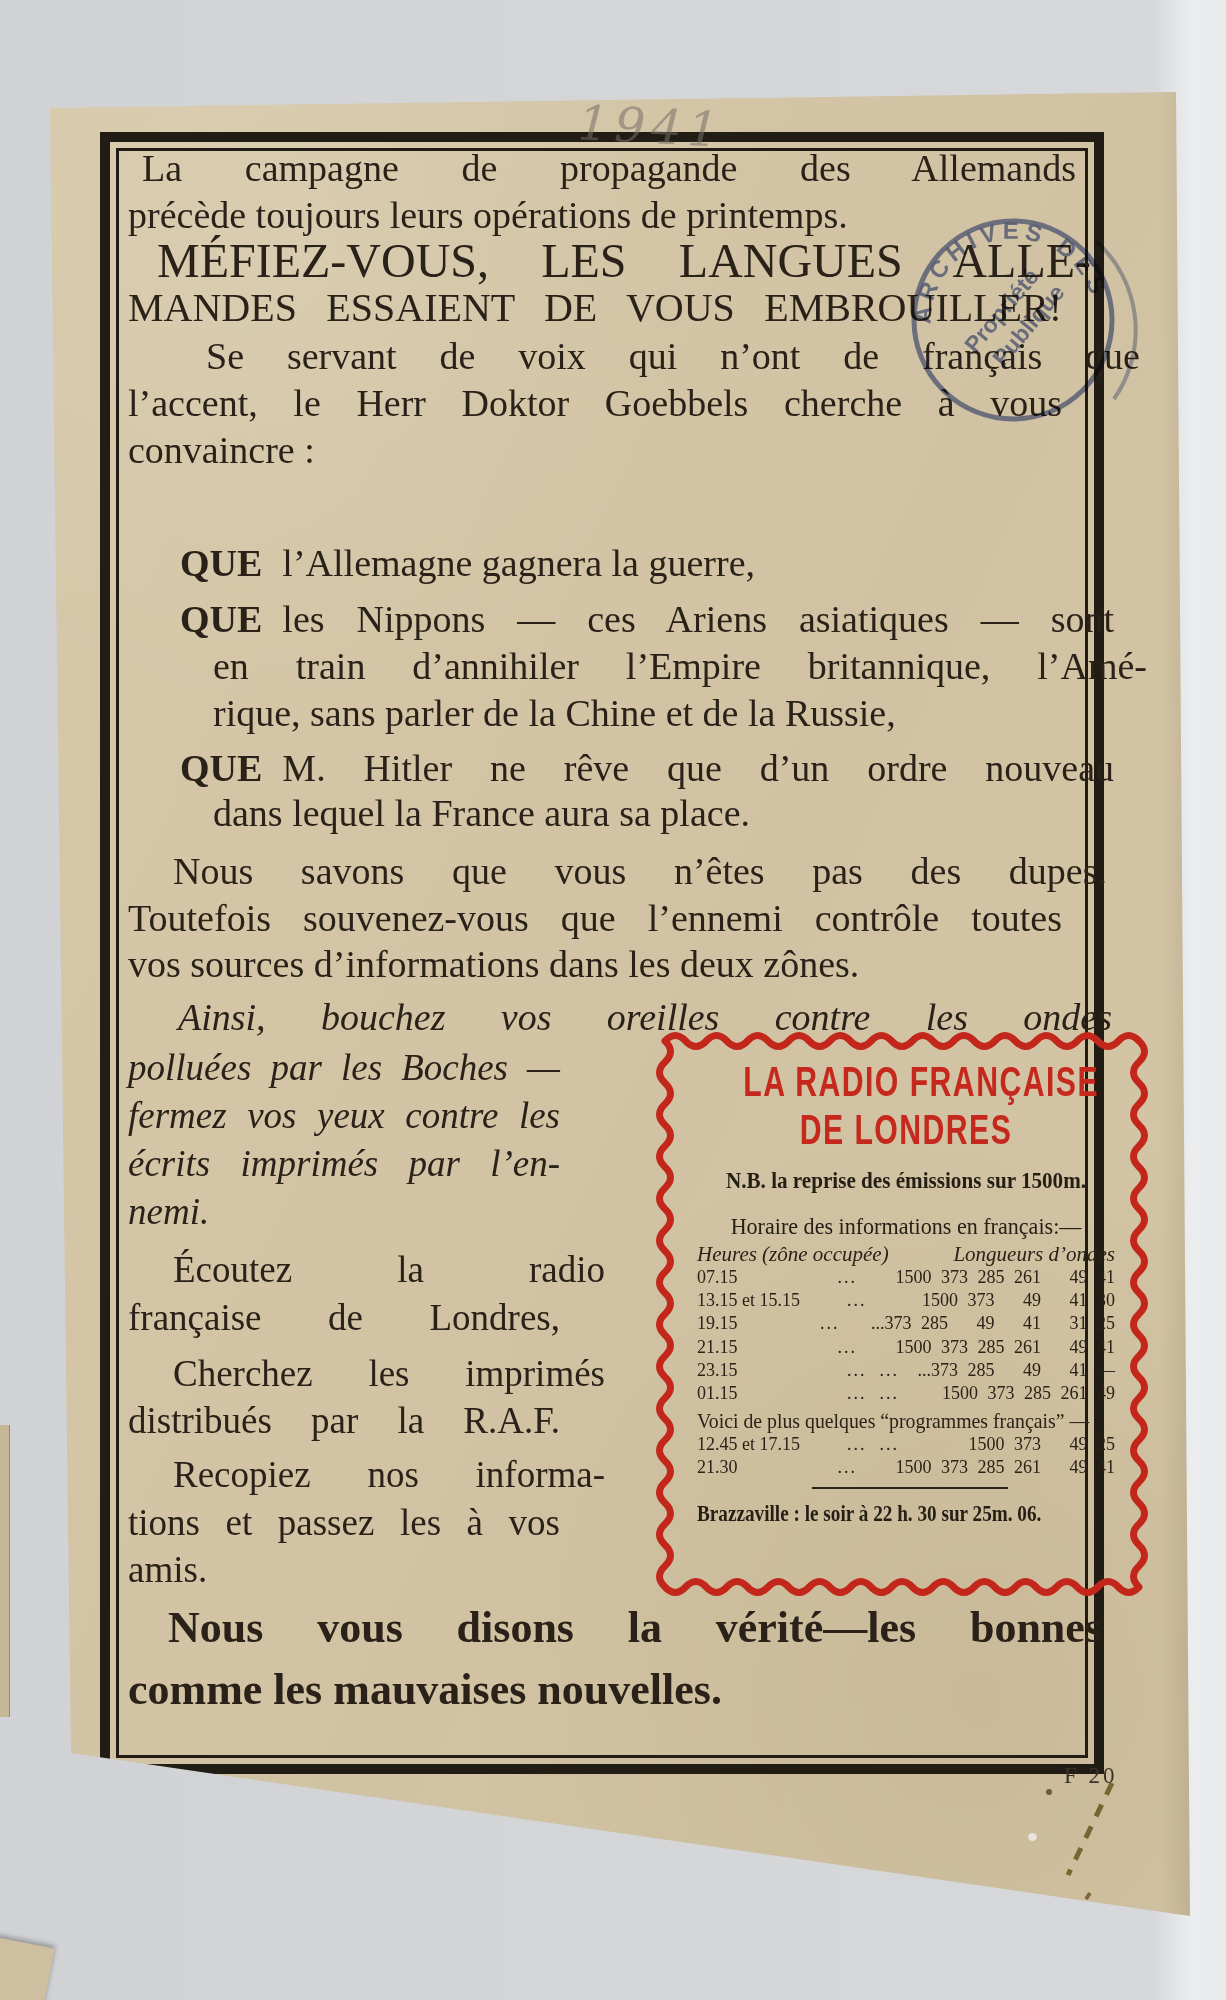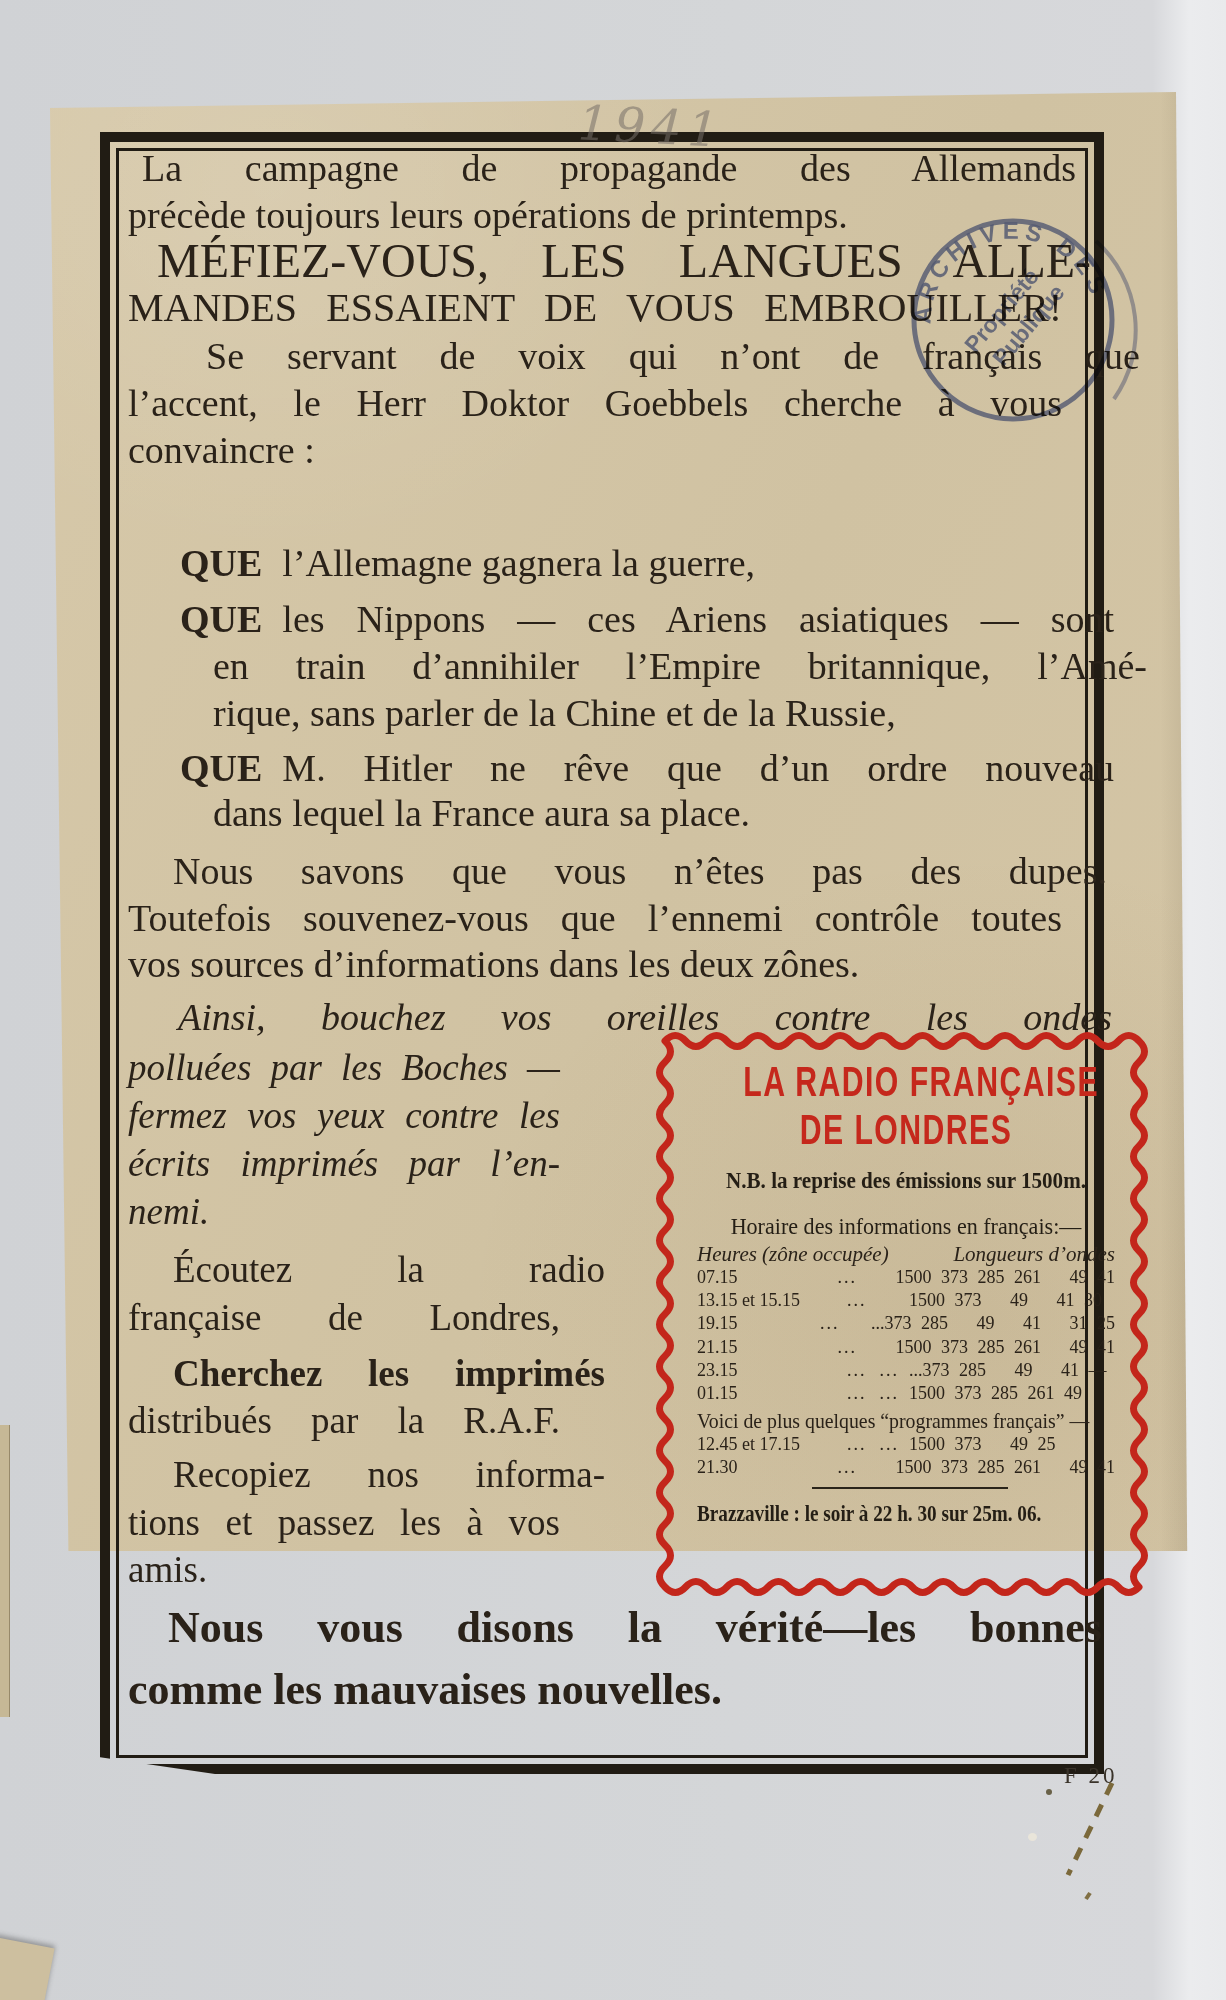--- a/index.html
+++ b/index.html
@@ -3,21 +3,21 @@
 <meta charset="utf-8">
 <style>
   html,body{margin:0;padding:0;width:1226px;height:2000px;overflow:hidden;
     background:linear-gradient(90deg,#d0d2d5 0%,#d4d6d8 60%,#d7d8db 94%,#ebecee 97%,#e9eaec 100%);
     font-family:"Liberation Serif",serif;}
   .abs{position:absolute;}
   
   .sliver-a{position:absolute;left:0;top:1425px;width:9px;height:292px;background:#c6b896;border-right:1px solid #97896a;}
   .sliver-b{position:absolute;left:-14px;top:1942px;width:62px;height:75px;background:#cdbf9f;transform:rotate(11deg);box-shadow:0 -3px 5px rgba(40,40,40,.35);}
   
-  .paper{position:absolute;left:0;top:0;width:1226px;height:1551px;
+  .paper{position:absolute;left:0;top:0;width:1226px;height:2000px;
     background:
       radial-gradient(ellipse 60% 40% at 22% 12%, rgba(255,255,255,.10), transparent 60%),
       radial-gradient(ellipse 70% 50% at 80% 85%, rgba(110,85,45,.10), transparent 60%),
       linear-gradient(115deg,#d7c9aa 0%,#d0c2a2 55%,#d5c6a6 100%);
     clip-path:polygon(50px 108px,1176px 92px,1190px 1916px,71px 1753px);}
   .paper-shade{position:absolute;left:0;top:0;width:100%;height:100%;pointer-events:none;
     background:linear-gradient(90deg,rgba(60,50,30,.14) 0,transparent 10px,transparent 1160px,rgba(60,50,30,.10) 1189px),
                linear-gradient(180deg,rgba(60,50,30,.10) 0,transparent 8px);}
   
   .frame{position:absolute;left:100px;top:132px;width:1004px;height:1642px;border:10px solid #211c14;box-sizing:border-box;}
@@ -35,21 +35,21 @@
   
   .rtxt{position:absolute;left:680px;width:452px;text-align:center;white-space:nowrap;color:#241e15;}
   .rtitle{font-family:"Liberation Sans",sans-serif;font-weight:bold;font-size:42px;line-height:48px;color:#c5281c;letter-spacing:2px;transform:scaleX(.72);}
   .nb{font-weight:bold;font-size:24px;transform:scaleX(.88);}
   .horaire{font-size:24px;transform:scaleX(.92);}
   .schedhead{position:absolute;left:697px;width:418px;display:flex;justify-content:space-between;font-style:italic;font-size:21px;color:#2a2219;}
   .sched{position:absolute;left:697px;width:418px;font-size:18px;line-height:23.2px;color:#2a2219;}
   .srow{display:flex;}
   .stime{width:150px;white-space:pre;}
   .sdots{width:62px;white-space:pre;letter-spacing:2px;}
-  .swav{flex:1;white-space:pre;word-spacing:5px;}
+  .swav{flex:1;text-align:right;white-space:pre;word-spacing:5px;}
   .voici{position:absolute;left:697px;width:430px;font-size:22px;white-space:nowrap;transform:scaleX(.9);transform-origin:left;color:#2a2219;}
   .rule{position:absolute;left:812px;top:1487px;width:196px;height:2px;background:#2a241a;}
   .brazza{position:absolute;left:697px;font-weight:bold;font-size:24px;white-space:nowrap;transform:scaleX(.8);transform-origin:left;color:#241e15;}
   
   .pencil{position:absolute;left:578px;top:98px;font-size:48px;font-style:italic;color:rgba(118,112,104,.55);transform:rotate(3deg);letter-spacing:6px;font-family:"DejaVu Serif",serif;}
   .fnum{position:absolute;left:1064px;top:1763px;font-size:23px;letter-spacing:3px;color:#3a332a;}
   .speck1{position:absolute;left:1046px;top:1789px;width:6px;height:6px;border-radius:50%;background:#4d4423;opacity:.8;}
   .speck2{position:absolute;left:1028px;top:1833px;width:9px;height:8px;border-radius:50%;background:#e9e5da;}
   .stamp{mix-blend-mode:multiply;opacity:.88;}
 </style>
@@ -96,21 +96,21 @@
   <div class="ln" style="top:941px;">vos sources d’informations dans les deux zônes.</div>
 
   <div class="ln j it" style="top:994px;padding-left:50px;">Ainsi, bouchez vos oreilles contre les ondes</div>
   <div class="ln col j it" style="top:1044px;">polluées par les Boches —</div>
   <div class="ln col j it" style="top:1092px;">fermez vos yeux contre les</div>
   <div class="ln col j it" style="top:1140px;">écrits imprimés par l’en-</div>
   <div class="ln col it" style="top:1188px;">nemi.</div>
 
   <div class="ln col j" style="top:1246px;padding-left:45px;">Écoutez la radio</div>
   <div class="ln col j" style="top:1294px;">française de Londres,</div>
-  <div class="ln col j" style="top:1350px;padding-left:45px;font-weight:bold;">Cherchez les imprimés</div>
+  <div class="ln col j" style="top:1350px;padding-left:45px;">Cherchez les imprimés</div>
   <div class="ln col j" style="top:1397px;">distribués par la R.A.F.</div>
   <div class="ln col j" style="top:1451px;padding-left:45px;">Recopiez nos informa-</div>
   <div class="ln col j" style="top:1499px;">tions et passez les à vos</div>
   <div class="ln col" style="top:1546px;">amis.</div>
 
   <div class="ln head j" style="top:1598px;padding-left:40px;">Nous vous disons la vérité—les bonnes</div>
   <div class="ln head" style="top:1660px;">comme les mauvaises nouvelles.</div>
 
   <svg class="abs" style="left:652px;top:1028px;" width="500" height="572" viewBox="0 0 500 572">
     <path id="wavy" d="M 13 13 q 10.304347826086957 -11 20.608695652173914 0 q 10.304347826086957 11 20.608695652173914 0 q 10.304347826086957 -11 20.608695652173914 0 q 10.304347826086957 11 20.608695652173914 0 q 10.304347826086957 -11 20.608695652173914 0 q 10.304347826086957 11 20.608695652173914 0 q 10.304347826086957 -11 20.608695652173914 0 q 10.304347826086957 11 20.608695652173914 0 q 10.304347826086957 -11 20.608695652173914 0 q 10.304347826086957 11 20.608695652173914 0 q 10.304347826086957 -11 20.608695652173914 0 q 10.304347826086957 11 20.608695652173914 0 q 10.304347826086957 -11 20.608695652173914 0 q 10.304347826086957 11 20.608695652173914 0 q 10.304347826086957 -11 20.608695652173914 0 q 10.304347826086957 11 20.608695652173914 0 q 10.304347826086957 -11 20.608695652173914 0 q 10.304347826086957 11 20.608695652173914 0 q 10.304347826086957 -11 20.608695652173914 0 q 10.304347826086957 11 20.608695652173914 0 q 10.304347826086957 -11 20.608695652173914 0 q 10.304347826086957 11 20.608695652173914 0 q 10.304347826086957 -11 20.608695652173914 0 q 11 10.5 0 21 q -11 10.5 0 21 q 11 10.5 0 21 q -11 10.5 0 21 q 11 10.5 0 21 q -11 10.5 0 21 q 11 10.5 0 21 q -11 10.5 0 21 q 11 10.5 0 21 q -11 10.5 0 21 q 11 10.5 0 21 q -11 10.5 0 21 q 11 10.5 0 21 q -11 10.5 0 21 q 11 10.5 0 21 q -11 10.5 0 21 q 11 10.5 0 21 q -11 10.5 0 21 q 11 10.5 0 21 q -11 10.5 0 21 q 11 10.5 0 21 q -11 10.5 0 21 q 11 10.5 0 21 q -11 10.5 0 21 q 11 10.5 0 21 q -11 10.5 0 21 q -10.304347826086957 11 -20.608695652173914 0 q -10.304347826086957 -11 -20.608695652173914 0 q -10.304347826086957 11 -20.608695652173914 0 q -10.304347826086957 -11 -20.608695652173914 0 q -10.304347826086957 11 -20.608695652173914 0 q -10.304347826086957 -11 -20.608695652173914 0 q -10.304347826086957 11 -20.608695652173914 0 q -10.304347826086957 -11 -20.608695652173914 0 q -10.304347826086957 11 -20.608695652173914 0 q -10.304347826086957 -11 -20.608695652173914 0 q -10.304347826086957 11 -20.608695652173914 0 q -10.304347826086957 -11 -20.608695652173914 0 q -10.304347826086957 11 -20.608695652173914 0 q -10.304347826086957 -11 -20.608695652173914 0 q -10.304347826086957 11 -20.608695652173914 0 q -10.304347826086957 -11 -20.608695652173914 0 q -10.304347826086957 11 -20.608695652173914 0 q -10.304347826086957 -11 -20.608695652173914 0 q -10.304347826086957 11 -20.608695652173914 0 q -10.304347826086957 -11 -20.608695652173914 0 q -10.304347826086957 11 -20.608695652173914 0 q -10.304347826086957 -11 -20.608695652173914 0 q -10.304347826086957 11 -20.608695652173914 0 q -11 -10.5 0 -21 q 11 -10.5 0 -21 q -11 -10.5 0 -21 q 11 -10.5 0 -21 q -11 -10.5 0 -21 q 11 -10.5 0 -21 q -11 -10.5 0 -21 q 11 -10.5 0 -21 q -11 -10.5 0 -21 q 11 -10.5 0 -21 q -11 -10.5 0 -21 q 11 -10.5 0 -21 q -11 -10.5 0 -21 q 11 -10.5 0 -21 q -11 -10.5 0 -21 q 11 -10.5 0 -21 q -11 -10.5 0 -21 q 11 -10.5 0 -21 q -11 -10.5 0 -21 q 11 -10.5 0 -21 q -11 -10.5 0 -21 q 11 -10.5 0 -21 q -11 -10.5 0 -21 q 11 -10.5 0 -21 q -11 -10.5 0 -21 q 11 -10.5 0 -21 Z" fill="none" stroke="#c3261b" stroke-width="7" stroke-linecap="round" stroke-linejoin="round"></path>

